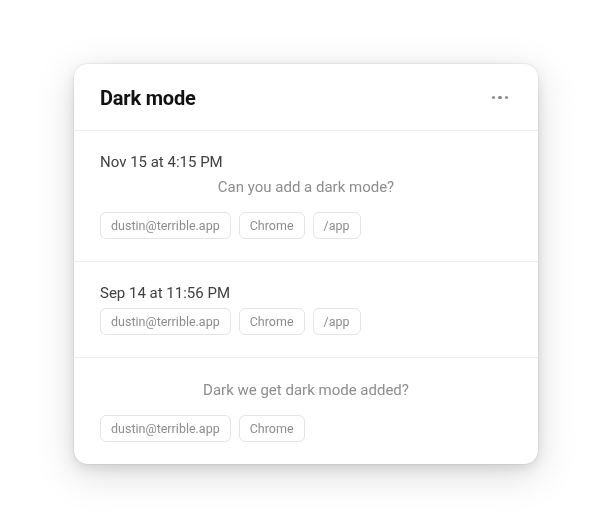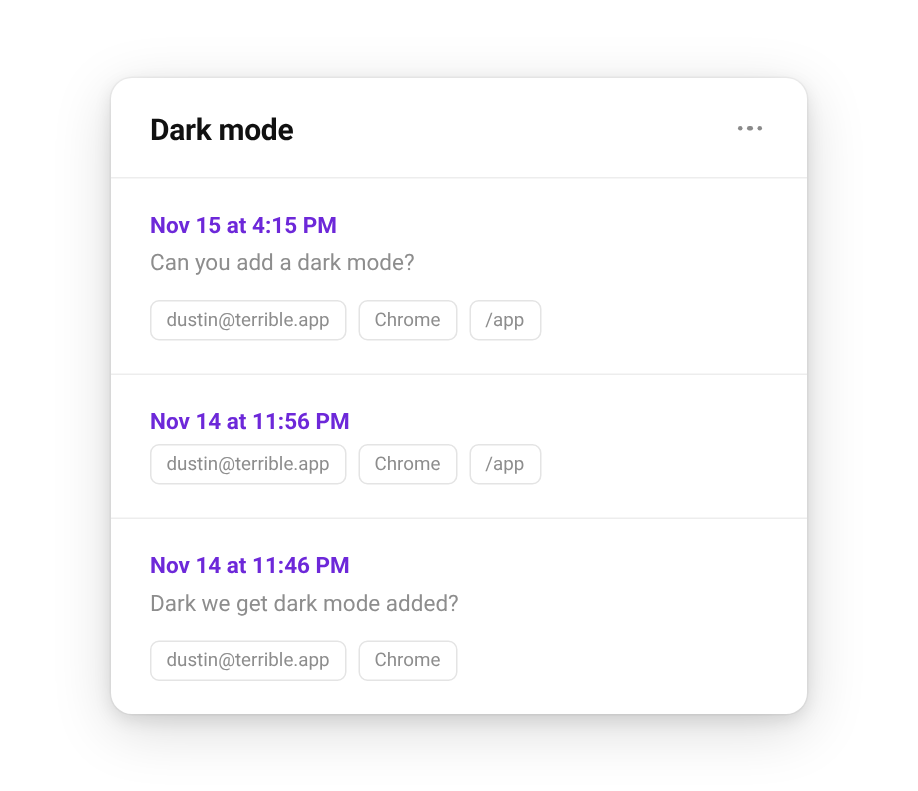--- a/index.html
+++ b/index.html
@@ -52,29 +52,30 @@
     }
     .item {
       padding: 22px 26px 22px 26px;
       border-bottom: 1px solid #ededed;
     }
     .item:last-child {
       border-bottom: none;
     }
     .timestamp {
       font-size: 15px;
-      font-weight: 700;
-      color: #6d28d9;
+      font-weight: 400;
+      color: #404040;
       margin-bottom: 6px;
     }
     .message {
       font-size: 15px;
       color: #8d8d8d;
       margin-bottom: 14px;
       line-height: 1.4;
+      text-align: center;
     }
     .tags {
       display: flex;
       flex-wrap: wrap;
       gap: 8px;
     }
     .tag {
       display: inline-flex;
       align-items: center;
       padding: 5px 10px;
@@ -102,29 +103,28 @@
     <div class="timestamp">Nov 15 at 4:15 PM</div>
     <div class="message">Can you add a dark mode?</div>
     <div class="tags">
       <span class="tag">dustin@terrible.app</span>
       <span class="tag">Chrome</span>
       <span class="tag">/app</span>
     </div>
   </div>
 
   <div class="item">
-    <div class="timestamp">Nov 14 at 11:56 PM</div>
+    <div class="timestamp">Sep 14 at 11:56 PM</div>
     <div class="tags">
       <span class="tag">dustin@terrible.app</span>
       <span class="tag">Chrome</span>
       <span class="tag">/app</span>
     </div>
   </div>
 
   <div class="item">
-    <div class="timestamp">Nov 14 at 11:46 PM</div>
     <div class="message">Dark we get dark mode added?</div>
     <div class="tags">
       <span class="tag">dustin@terrible.app</span>
       <span class="tag">Chrome</span>
     </div>
   </div>
 </div>
 
 </body></html>

